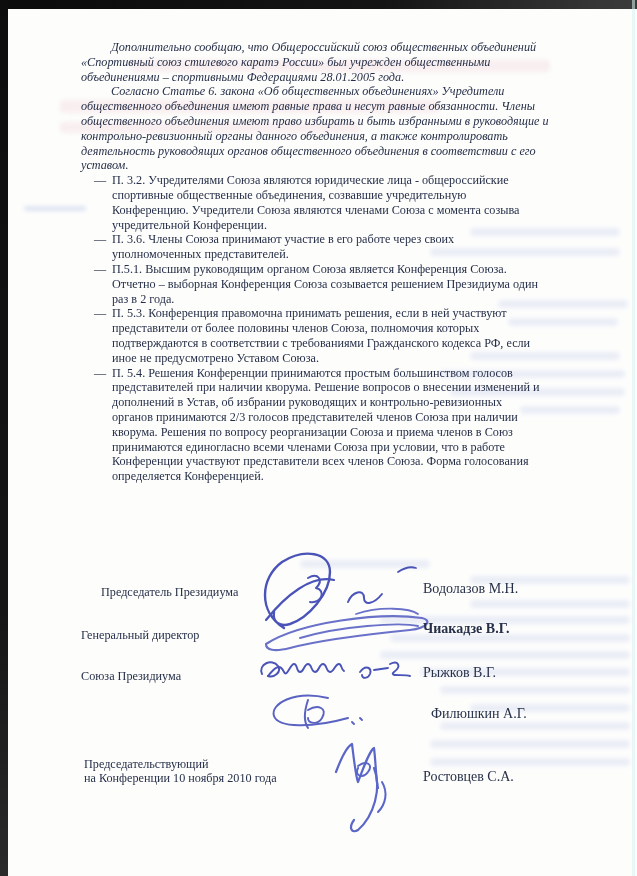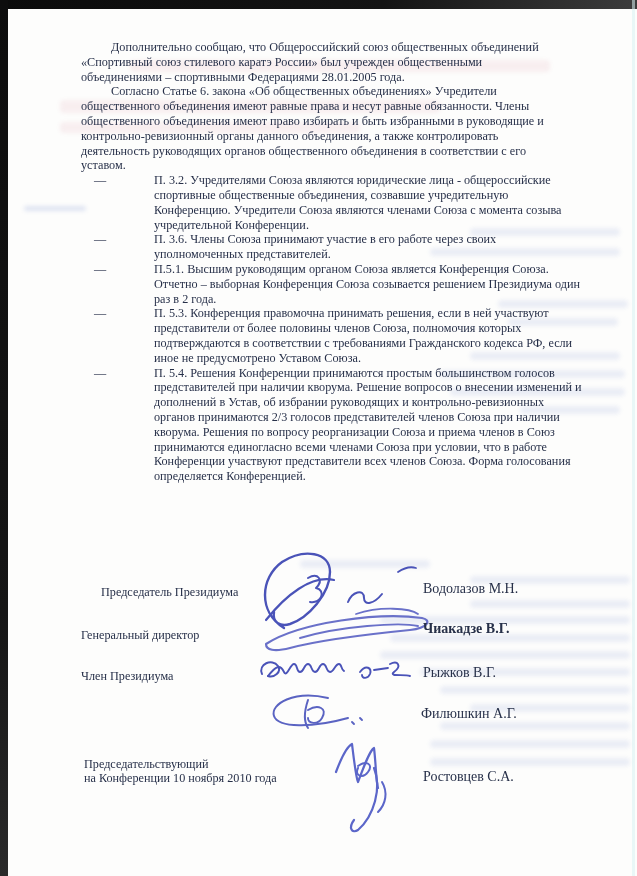--- a/index.html
+++ b/index.html
@@ -21,25 +21,25 @@
   }
   .edge-right{
     position:absolute;top:0;right:2px;width:3px;height:876px;
     background:#d9f2f2;opacity:.55;
   }
   .body{
     position:absolute;left:81px;top:40px;width:516px;
     font-size:12.2px;line-height:14.8px;
   }
   .para{margin:0;white-space:pre-line;}
-  .para.ind{text-indent:30px;}
+  .para.ind{text-indent:30px;font-style:italic;}
   .list{margin:0;}
   .li{position:relative;padding-left:31px;}
   .bullet{position:absolute;left:13px;top:0;}
-  .li-text{white-space:pre-line;display:block;margin-left:42px;}
+  .li-text{white-space:pre-line;display:block;}
   .closing{margin-top:12px;}
   .sig-label{
     position:absolute;font-size:12.2px;line-height:14.2px;white-space:pre-line;
   }
   .sig-name{
     position:absolute;font-size:14px;line-height:14.2px;
   }
   .sig{position:absolute;pointer-events:none;}
   .sig path{fill:none;stroke-linecap:round;stroke-linejoin:round;}
   .bleed{
@@ -145,37 +145,37 @@
   <div class="sig-name" style="left:423px;top:582px;">Водолазов М.Н.</div>
 
   <div class="sig-label" style="left:81px;top:628px;">Генеральный директор</div>
   <svg class="sig" style="left:260px;top:604px;" width="180" height="56" viewBox="0 0 180 56">
     <path d="M6,40 C40,18 120,8 162,14 C172,16 168,24 150,26 C110,30 60,36 30,44 C14,48 6,46 6,40" stroke="#6a71c9" stroke-width="2.2"></path>
     <path d="M40,34 C80,22 140,18 158,22" stroke="#6a71c9" stroke-width="2"></path>
     <path d="M96,10 C120,2 150,4 158,10" stroke="#6a71c9" stroke-width="1.8"></path>
   </svg>
   <div class="sig-name" style="left:423px;top:622px;font-weight:bold;">Чиакадзе В.Г.</div>
 
-  <div class="sig-label" style="left:81px;top:669px;">Член Президиума</div>
+  <div class="sig-label" style="left:81px;top:669px;">Союза Президиума</div>
   <svg class="sig" style="left:256px;top:658px;" width="160" height="26" viewBox="0 0 160 26">
     <path d="M6,16 c-4,-10 10,-16 16,-8 c4,6 -4,12 -10,10" stroke="#4a53b8" stroke-width="2"></path>
     <path d="M12,18 c8,-10 12,-12 16,-4 c3,6 6,-8 10,-8 c4,0 2,8 6,8 c4,0 4,-8 8,-8 c4,0 3,8 7,8 c4,0 4,-8 8,-8 c4,0 3,8 7,8 c4,0 5,-8 9,-8 c3,0 2,6 5,7" stroke="#4a53b8" stroke-width="1.9"></path>
     <path d="M104,14 c6,-8 12,-4 10,2 c-2,5 -8,5 -8,1" stroke="#4a53b8" stroke-width="1.9"></path>
     <path d="M118,12 l14,-2" stroke="#4a53b8" stroke-width="1.8"></path>
     <path d="M134,6 c8,-4 12,2 4,8 c-6,5 10,2 16,4" stroke="#4a53b8" stroke-width="1.9"></path>
   </svg>
   <div class="sig-name" style="left:423px;top:666px;">Рыжков В.Г.</div>
 
   <svg class="sig" style="left:264px;top:688px;" width="110" height="48" viewBox="0 0 110 48">
     <path d="M64,10 C30,2 6,16 10,28 C14,40 48,40 84,30" stroke="#5a63c2" stroke-width="2"></path>
     <path d="M44,12 C40,24 40,34 44,40" stroke="#5a63c2" stroke-width="2"></path>
     <path d="M44,22 c10,-6 20,-2 14,8 c-4,7 -14,6 -14,0" stroke="#5a63c2" stroke-width="1.9"></path>
     <path d="M88,34 l2,2 M96,30 l2,2" stroke="#5a63c2" stroke-width="1.9"></path>
   </svg>
-  <div class="sig-name" style="left:421px;top:707px;">Филюшкин А.Г.</div>
+  <div class="sig-name" style="left:431px;top:707px;">Филюшкин А.Г.</div>
 
   <div class="sig-label" style="left:84px;top:757px;">Председательствующий
 на Конференции 10 ноября 2010 года</div>
   <svg class="sig" style="left:324px;top:738px;" width="80" height="98" viewBox="0 0 80 98">
     <path d="M12,34 C18,18 24,8 28,6 C30,22 32,40 34,44 C40,28 46,12 50,10 C52,26 52,44 54,50" stroke="#5b66c9" stroke-width="2.2"></path>
     <path d="M34,28 c8,-6 16,-2 10,6 c-5,7 -14,4 -10,-4" stroke="#5b66c9" stroke-width="2"></path>
     <path d="M50,30 C58,50 50,78 34,92 C28,96 24,90 30,82" stroke="#5b66c9" stroke-width="2.2"></path>
     <path d="M58,44 c6,10 4,22 -4,30" stroke="#5b66c9" stroke-width="2"></path>
   </svg>
   <div class="sig-name" style="left:423px;top:770px;">Ростовцев С.А.</div>

